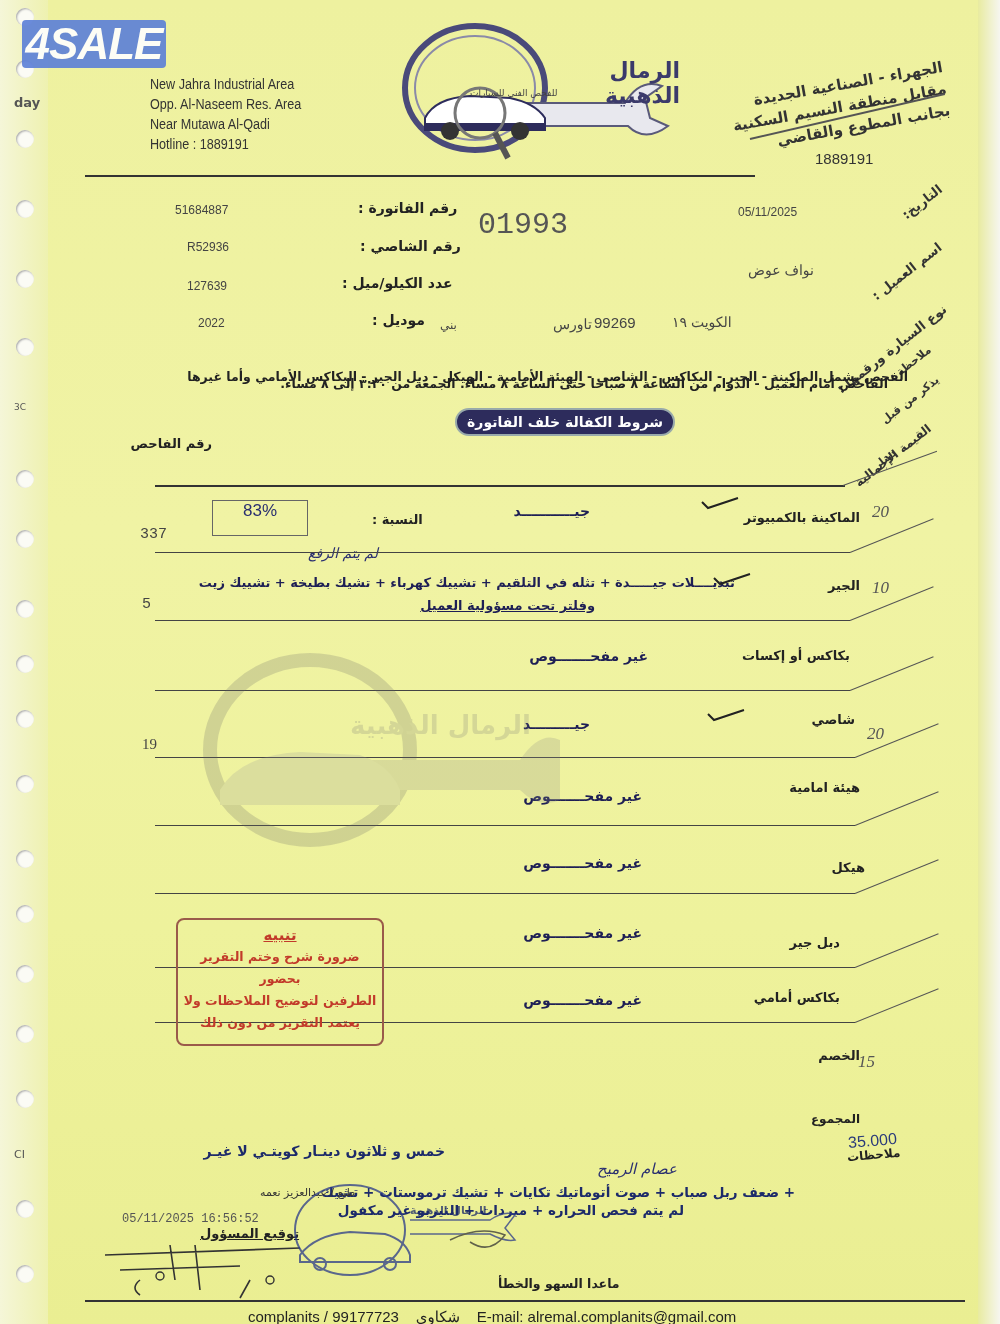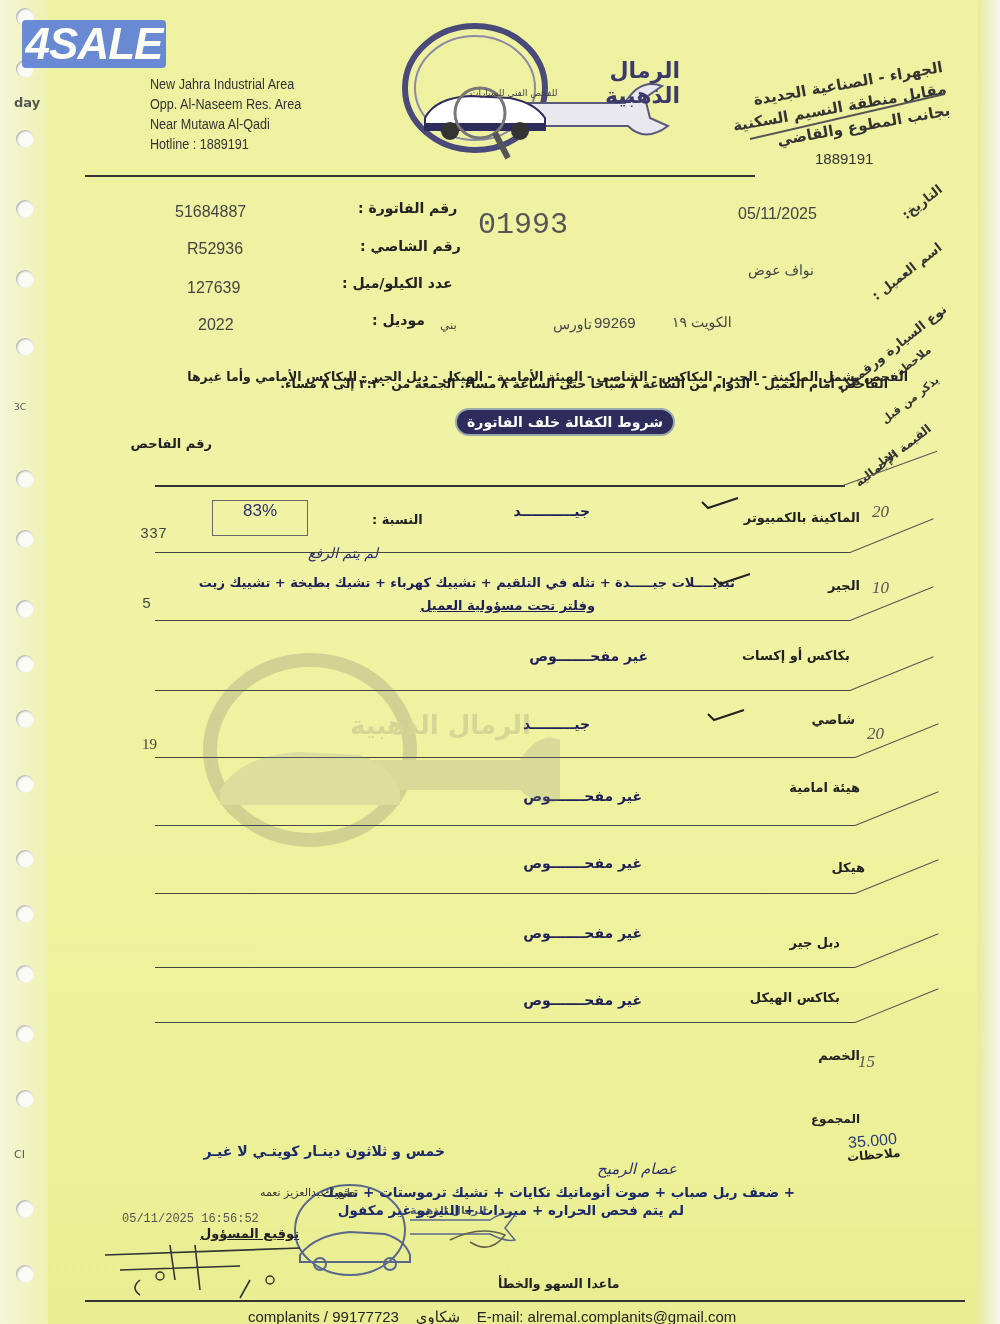--- a/index.html
+++ b/index.html
@@ -49,21 +49,21 @@
   }
   .logo-title { position: absolute; left: 130px; top: 40px; font-size: 22px; font-weight: bold; color: #3b3a6b; direction: rtl; }
   .header-rule {
     position: absolute; left: 85px; top: 175px; width: 670px; height: 2px; background: #333;
   }
   .header-rule-slant {
     position: absolute; left: 750px; top: 138px; width: 200px; height: 2px; background: #555;
     transform: rotate(-13deg); transform-origin: left;
   }
   .field-label { position: absolute; direction: rtl; font-size: 14px; font-weight: bold; color: #222; }
-  .field-val { position: absolute; font-family: "Liberation Sans", sans-serif; font-size: 16px; color: #444; }
+  .field-val { position: absolute; font-family: "Liberation Sans", sans-serif; font-size: 12px; color: #444; }
   .big-serial {
     position: absolute; left: 478px; top: 208px; font-family: "Liberation Mono", monospace;
     font-size: 30px; color: #555;
   }
   .slant-label {
     position: absolute; direction: rtl; font-size: 13px; font-weight: bold; color: #333;
     transform: rotate(-38deg); transform-origin: right center; white-space: nowrap;
   }
   .notes-line { position: absolute; direction: rtl; text-align: right; font-size: 12.5px; font-weight: bold; color: #222; white-space: nowrap; }
   .warranty-pill {
@@ -260,36 +260,42 @@
   <div class="row-label" style="right:135px;top:860px;">هيكل</div>
   <div class="hrule thin" style="left:155px;top:893px;width:700px;"></div>
   <div class="slant" style="left:855px;top:893px;width:90px;transform:rotate(-22deg);"></div>
 
   <div class="row-result" style="right:358px;top:925px;">غير مفحـــــــوص</div>
   <div class="row-label" style="right:160px;top:935px;">دبل جير</div>
   <div class="hrule thin" style="left:155px;top:967px;width:700px;"></div>
   <div class="slant" style="left:855px;top:967px;width:90px;transform:rotate(-22deg);"></div>
 
   <div class="row-result" style="right:358px;top:992px;">غير مفحـــــــوص</div>
-  <div class="row-label" style="right:160px;top:990px;">بكاكس الهيكل</div>
+  <div class="row-label" style="right:160px;top:990px;">بكاكس أمامي</div>
   <div class="hrule thin" style="left:155px;top:1022px;width:700px;"></div>
   <div class="slant" style="left:855px;top:1022px;width:90px;transform:rotate(-22deg);"></div>
 
   <div class="row-label" style="right:140px;top:1048px;">الخصم</div>
   <div class="row-score" style="left:858px;top:1052px;">15</div>
 
   <div class="watermark">
     <svg width="360" height="210" viewBox="0 0 360 210">
       <ellipse cx="110" cy="110" rx="100" ry="90" fill="none" stroke="#666" stroke-width="14"></ellipse>
       <path d="M150 120 L320 120 Q340 90 360 100 L360 160 Q340 170 320 150 L150 150 Z" fill="#888"></path>
       <path d="M20 150 Q40 115 100 112 L160 115 Q190 125 200 150 L200 165 L20 165 Z" fill="#999"></path>
     </svg>
     <div class="watermark-text">الرمال الذهبية</div>
   </div>
 
+  <div class="warning-stamp">
+    <div class="title">تنبيه</div>
+    <div>ضرورة شرح وختم التقرير بحضور</div>
+    <div>الطرفين لتوضيح الملاحظات ولا</div>
+    <div>يعتمد التقرير من دون ذلك</div>
+  </div>
 
   <div class="row-label" style="right:140px;top:1112px;font-size:12px;">المجموع</div>
   <div class="total-val">35.000</div>
   <div class="row-label" style="right:100px;top:1148px;font-size:12px;transform:rotate(-5deg);">ملاحظات</div>
 
   <div class="blue-text" style="right:555px;top:1143px;">خمس و ثلاثون دينـار كويتـي  لا غيـر</div>
   <div style="position:absolute;left:597px;top:1160px;font-size:15px;color:#2a2f70;font-style:italic;direction:rtl;">عصام الرميح</div>
   <div class="blue-text" style="right:205px;top:1184px;font-size:13.5px;">+ ضعف ربل صباب + صوت أتوماتيك تكايات + تشيك ترموستات + تشيك</div>
   <div class="blue-text" style="right:316px;top:1202px;font-size:13.5px;">لم يتم فحص الحراره + مبردات + التيربو غير مكفول</div>
 

